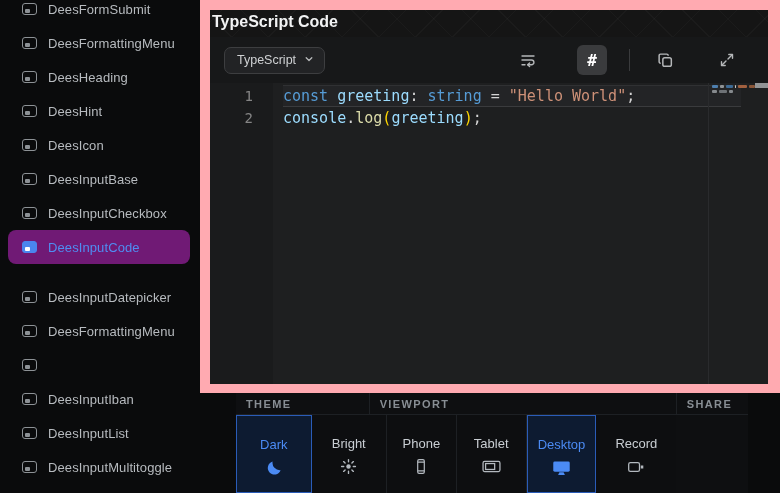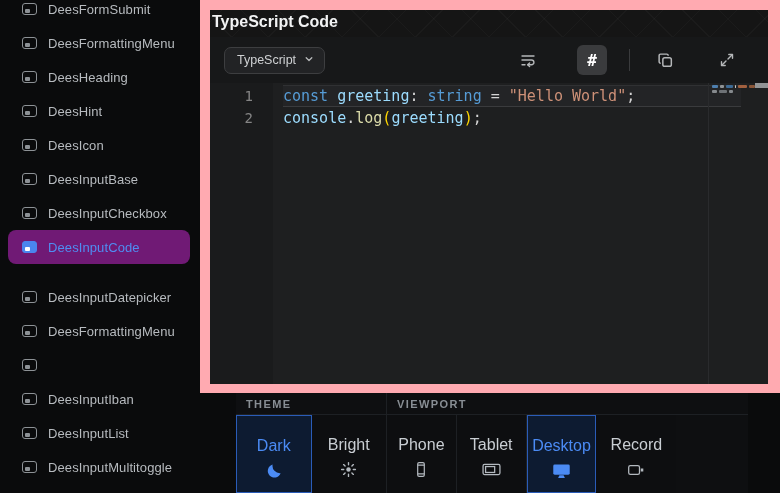--- a/index.html
+++ b/index.html
@@ -65,21 +65,21 @@
   
   #bottom-toolbar{position:absolute;left:200px;top:393px;width:512px;height:100px;background:#0e0f11;margin-left:36px;}
   #bt-header{display:flex;height:22px;border-bottom:1px solid #1d2024;box-sizing:border-box;}
   .bt-sec-label{display:flex;align-items:center;padding-left:10px;box-sizing:border-box;
     color:#888e94;font-size:11px;font-weight:bold;letter-spacing:1.4px;border-right:1px solid #1d2024;}
   .bt-sec-label:last-child{border-right:none;}
   #bt-buttons{display:flex;height:78px;}
   .bt-cell{display:flex;flex-direction:column;align-items:center;box-sizing:border-box;
     padding-top:21px;gap:7px;background:#0d0e10;border-right:1px solid #1d2024;cursor:pointer;}
   .bt-cell:last-child{border-right:none;}
-  .bt-label{font-size:16px;color:#c9ced3;}
+  .bt-label{font-size:13px;color:#c9ced3;}
   .bt-icon{color:#b3b9bf;display:flex;align-items:center;justify-content:center;height:17px;}
   .bt-cell.selected{background:#0d1b31;border:1px solid #2a5cb8;}
   .bt-cell.selected .bt-label,.bt-cell.selected .bt-icon{color:#4b8bf4;}
 </style>
 </head>
 <body>
 
 <div id="app">
 
   <div id="sidebar">
@@ -249,20 +249,21 @@
           </div>
         </div>
       </div>
     </div>
   </div>
 
   <div id="bottom-toolbar">
     <div id="bt-header">
         <div class="bt-sec-label" style="width: 151px;">THEME</div>
         <div class="bt-sec-label" style="width: 349px;">VIEWPORT</div>
+        <div class="bt-sec-label" style="width: 80px;">SHARE</div>
       </div>
     <div id="bt-buttons">
         <div class="bt-cell selected" style="width: 75.5px;">
           <span class="bt-label">Dark</span>
           <span class="bt-icon">
             <svg width="16" height="16" viewBox="0 0 16 16">
               <path d="M6.6 1.6a6.6 6.6 0 1 0 8 8.6A7.4 7.4 0 0 1 6.6 1.6z" fill="currentColor"></path>
             </svg>
           </span>
         </div>

